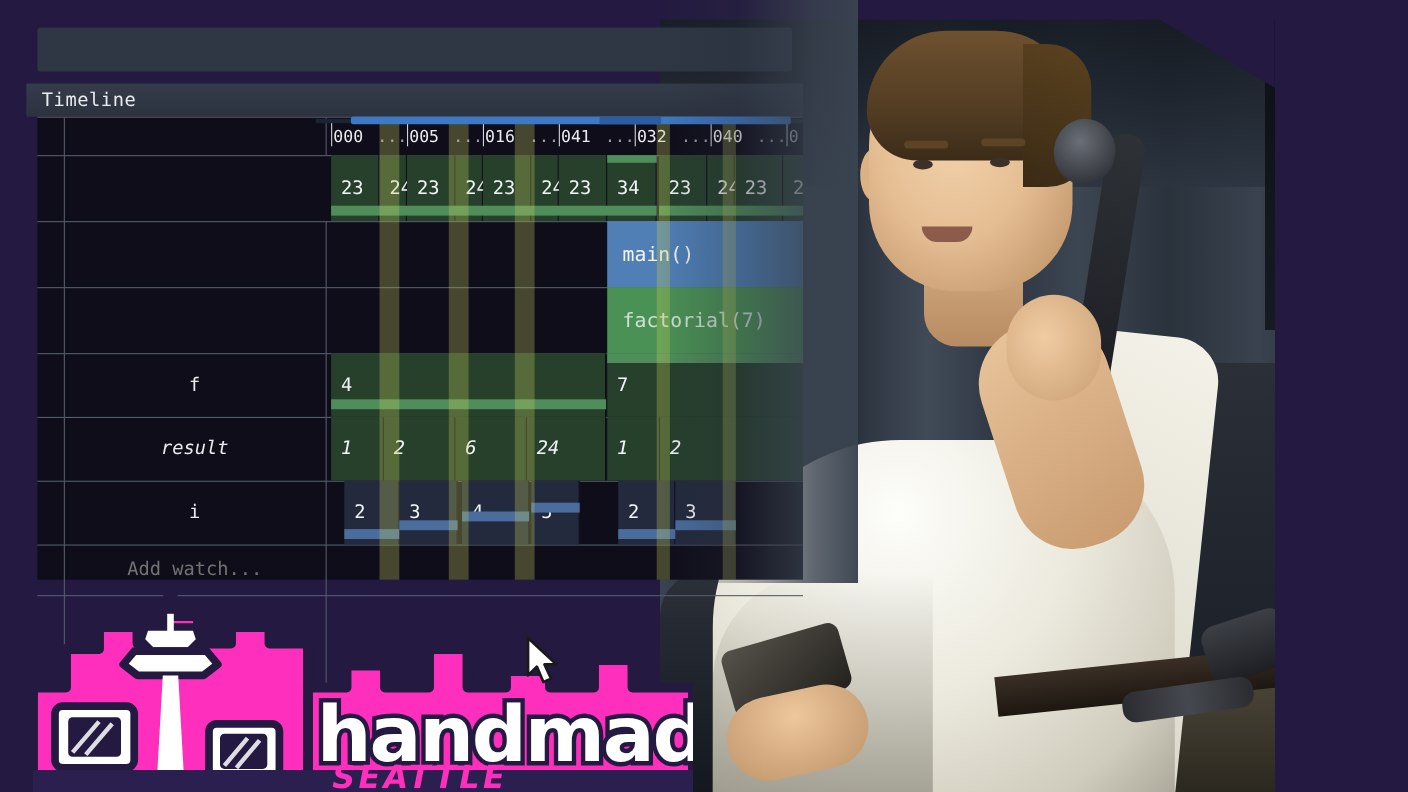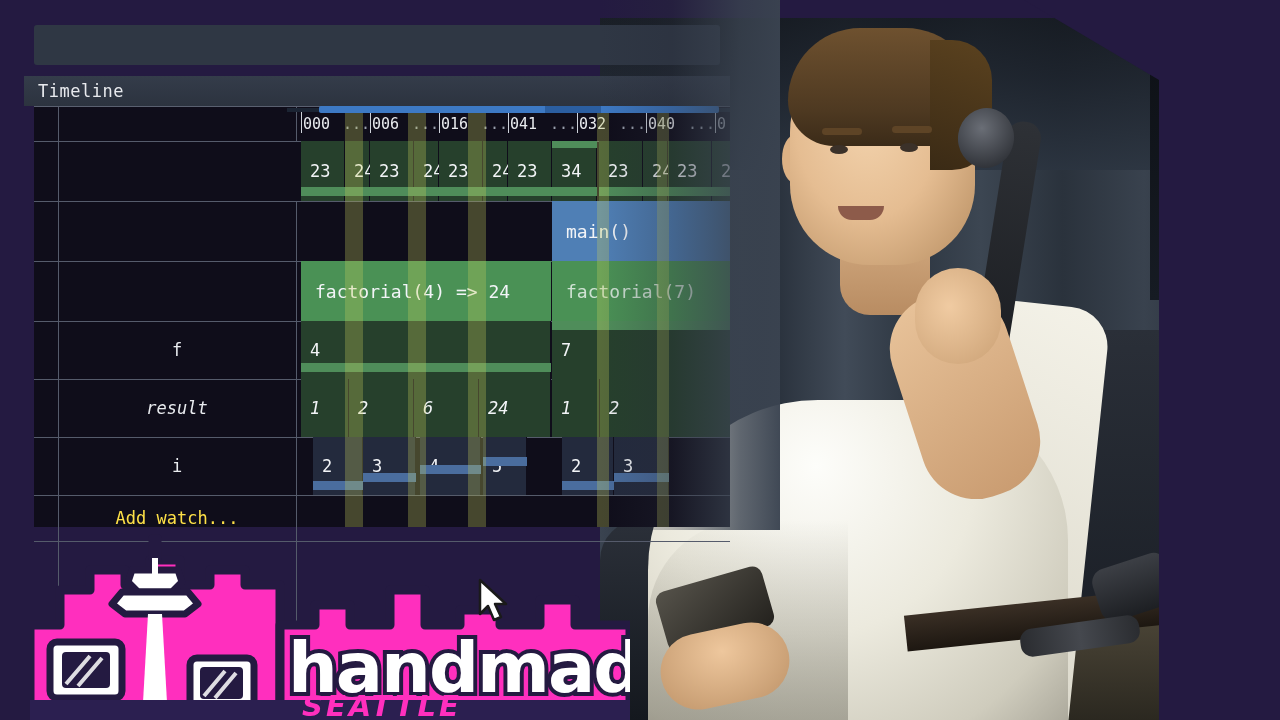--- a/index.html
+++ b/index.html
@@ -98,21 +98,21 @@
 
   #grid{position:absolute;left:10px;top:88px;width:696px;height:420px;
      background:#0f0d1a;border-top:1px solid #5a6070;}
 
   .row{position:absolute;left:0;width:696px;border-bottom:1px solid #555b6b;text-align:right;}
   .gutter{position:absolute;left:0;top:0;width:24px;height:100%;
      border-right:1px solid #555b6b;}
   .lbl{position:absolute;left:24px;top:0;width:238px;height:100%;
      border-right:1px solid #555b6b;display:flex;align-items:center;justify-content:center;
      color:#e9ebef;font-size:17px;}
-  .lbl.dim{color:#fde047;}
+  .lbl.dim{color:#737373;}
   .track{position:absolute;left:263px;top:0;right:0;height:100%;overflow:hidden;}
 
   
   #rule{position:absolute;left:0;top:0;height:100%;width:100%;}
   .tick{position:absolute;top:50%;transform:translateY(-50%);color:#e9ebef;font-size:15px;
         white-space:nowrap;}
   .tickbar{position:absolute;top:4px;width:1px;height:22px;background:#cfd3db;}
 
   
   #sbar{position:absolute;left:263px;top:88px;width:443px;height:8px;}
@@ -209,21 +209,21 @@
 
       <div class="row" style="top:0;height:34px;">
         <div class="gutter"></div>
         <div class="lbl"></div>
         <div class="track">
           <div id="rule">
             <div class="tickbar" style="left:4px;"></div>
             <div class="tick" style="left:6px;">000</div>
             <div class="tick" style="left:46px;color:#9aa0ad;">...</div>
             <div class="tickbar" style="left:73px;"></div>
-            <div class="tick" style="left:75px;">006</div>
+            <div class="tick" style="left:75px;">005</div>
             <div class="tick" style="left:115px;color:#9aa0ad;">...</div>
             <div class="tickbar" style="left:142px;"></div>
             <div class="tick" style="left:144px;">016</div>
             <div class="tick" style="left:184px;color:#9aa0ad;">...</div>
             <div class="tickbar" style="left:211px;"></div>
             <div class="tick" style="left:213px;">041</div>
             <div class="tick" style="left:253px;color:#9aa0ad;">...</div>
             <div class="tickbar" style="left:280px;"></div>
             <div class="tick" style="left:282px;">032</div>
             <div class="tick" style="left:322px;color:#9aa0ad;">...</div>
@@ -290,23 +290,20 @@
           <div class="span blue" style="left:255px;width:229px;">
             <span>main()</span>
           </div>
         </div>
       </div>
 
       <div class="row" style="top:154px;height:60px;">
         <div class="gutter"></div>
         <div class="lbl"></div>
         <div class="track">
-          <div class="span green" style="left:4px;width:250px;">
-            <span>factorial(4) =&gt; 24</span>
-          </div>
           <div class="span green cut" style="left:255px;width:229px;">
             <span>factorial(7)</span>
           </div>
         </div>
       </div>
 
       <div class="row" style="top:214px;height:58px;">
         <div class="gutter"></div>
         <div class="lbl">f</div>
         <div class="track">

